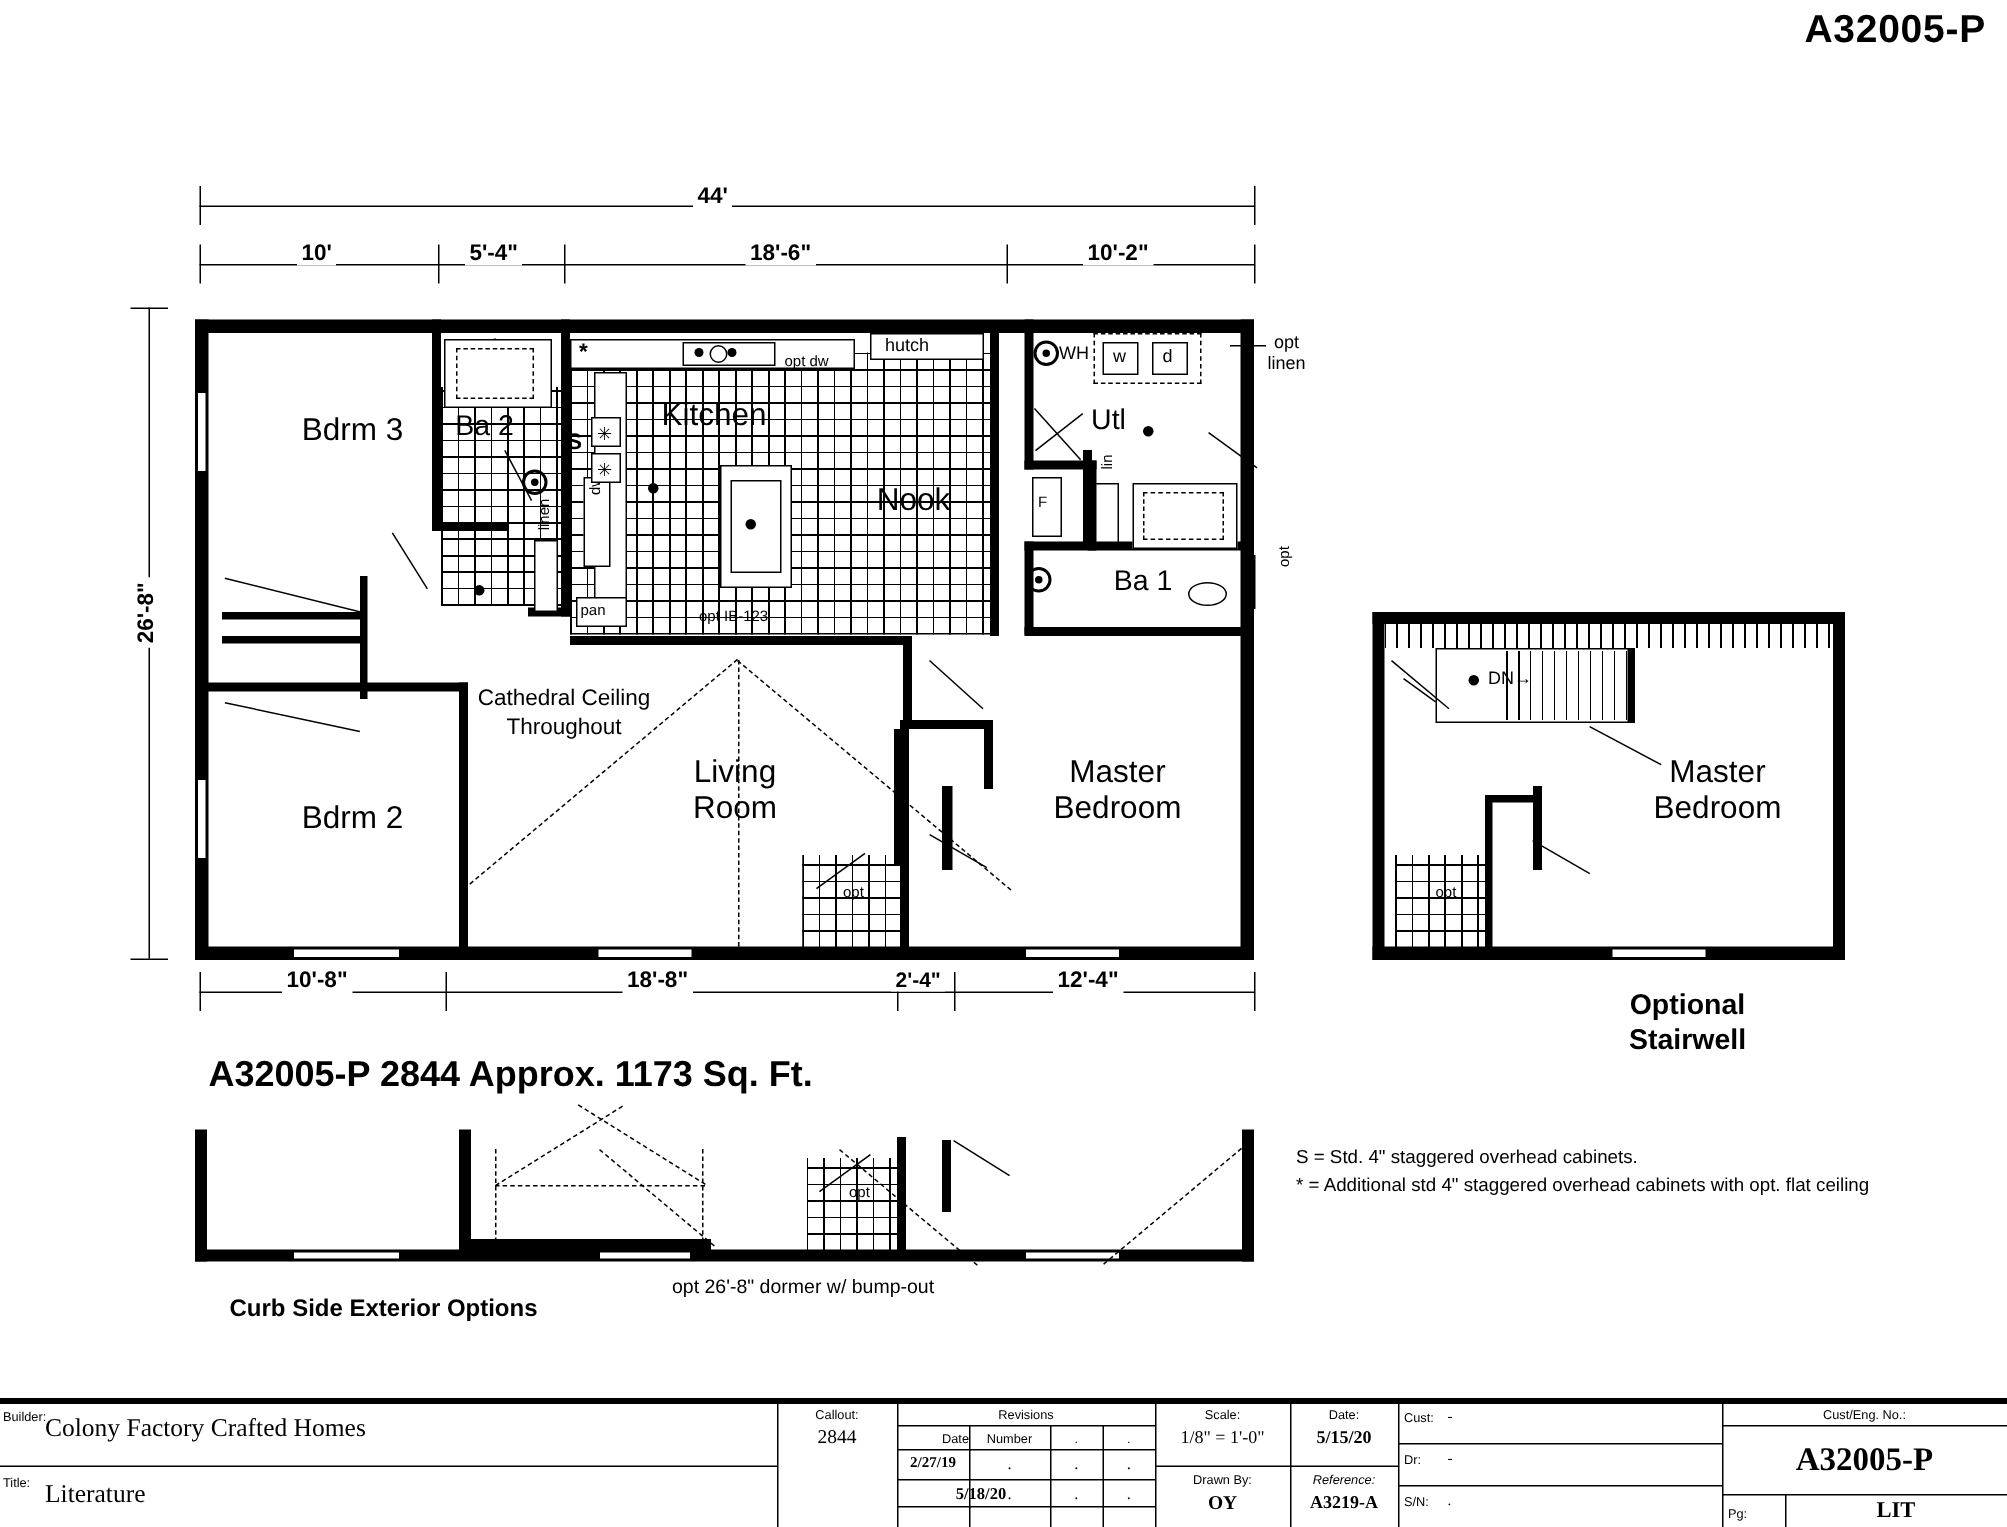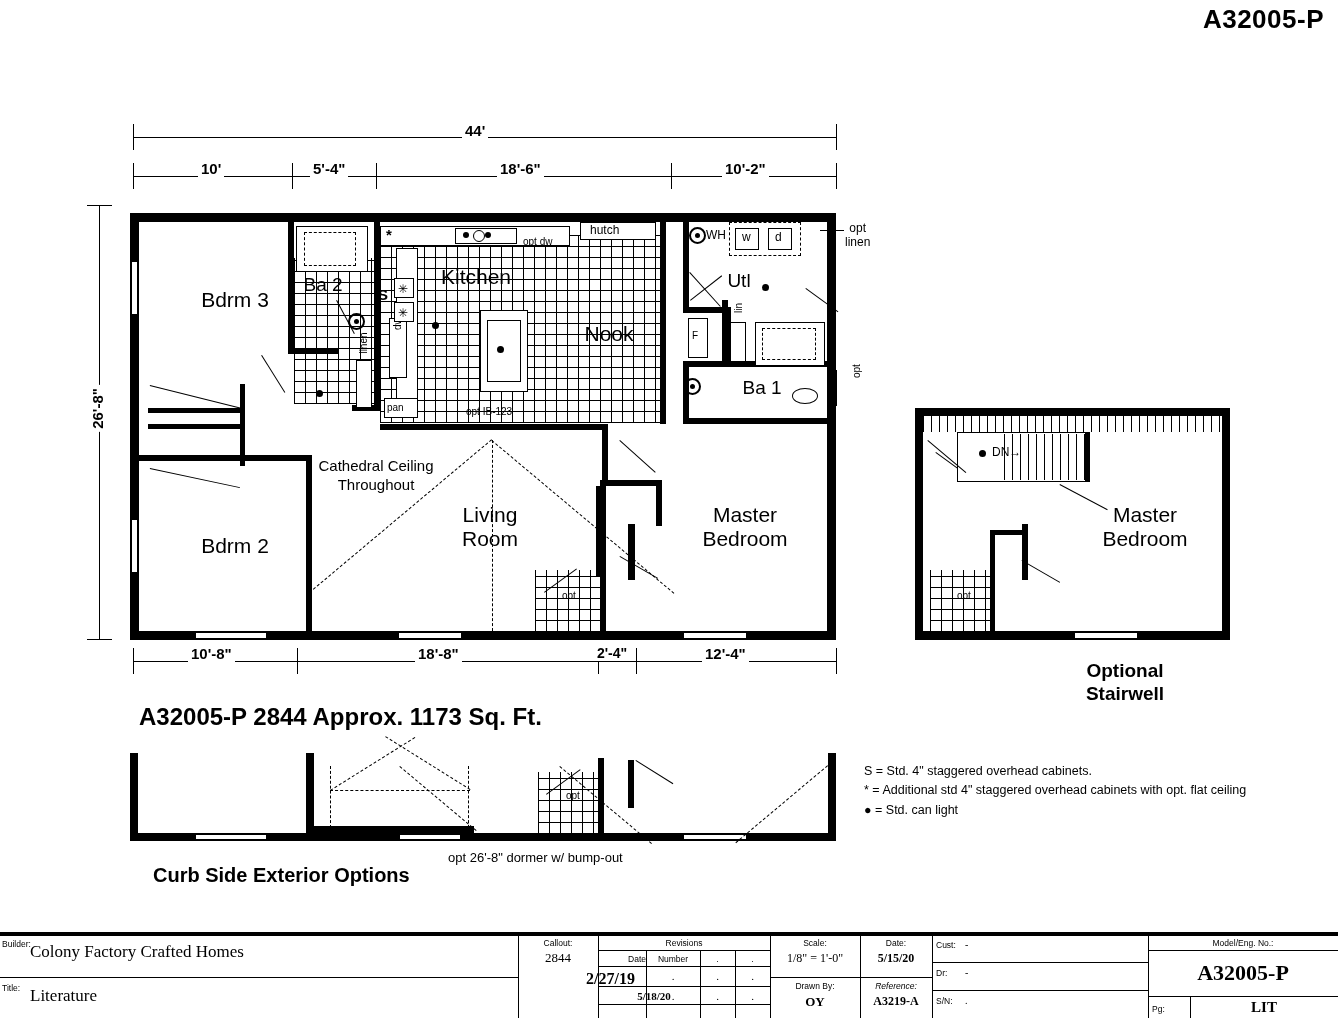--- a/index.html
+++ b/index.html
@@ -245,21 +245,21 @@
 
   <div class="wall" style="left:596px; top:486px; width:5px; height:90px;"></div>
   <div class="wall" style="left:628px; top:524px; width:7px; height:56px;"></div>
   <div class="tile" style="left:535px; top:570px; width:66px; height:62px;"></div>
   <div class="room xtiny abs" style="left:562px; top:590px;">opt</div>
 
   <div class="dash-v" style="left:492px; top:440px; height:196px;"></div>
   <div class="diagd" style="left:492px; top:440px; width:238px; transform:rotate(40deg);"></div>
   <div class="diagd" style="left:492px; top:440px; width:238px; transform:rotate(140deg);"></div>
 
-  <div class="room big abs" style="left:160px; top:288px; width:150px;">Bdrm 3</div>
+  <div class="room big abs" style="left:160px; top:275px; width:150px;">Bdrm 3</div>
   <div class="room big abs" style="left:160px; top:534px; width:150px;">Bdrm 2</div>
   <div class="room mid abs" style="left:291px; top:274px; width:64px;">Ba 2</div>
   <div class="room mid abs" style="left:728px; top:377px; width:68px;">Ba 1</div>
   <div class="room big abs" style="left:428px; top:265px; width:96px;">Kitchen</div>
   <div class="room big abs" style="left:572px; top:322px; width:74px;">Nook</div>
   <div class="room mid abs" style="left:716px; top:270px; width:46px;">Utl</div>
   <div class="room big abs" style="left:418px; top:503px; width:144px;">
     <span>Living</span><br>
     <span>Room</span>
   </div>
@@ -344,27 +344,26 @@
   <div class="diagd" style="left:560px; top:766px; width:120px; transform:rotate(40deg);"></div>
   <div class="diagd" style="left:828px; top:766px; width:120px; transform:rotate(140deg);"></div>
 
   <div class="tile" style="left:538px; top:772px; width:62px; height:62px;"></div>
   <div class="room xtiny abs" style="left:566px; top:790px;">opt</div>
   <div class="wall" style="left:598px; top:758px; width:6px; height:78px;"></div>
   <div class="wall" style="left:628px; top:760px; width:6px; height:48px;"></div>
   <div class="diag" style="left:546px; top:794px; width:42px; transform:rotate(-36deg);"></div>
   <div class="diag" style="left:636px; top:760px; width:44px; transform:rotate(32deg);"></div>
 </div>
-<div class="caption abs" style="left:153px; top:864px; font-size:20px;">Curb Side Exterior Options</div>
+<div class="caption abs" style="left:153px; top:864px; font-size:16px;">Curb Side Exterior Options</div>
 <div class="abs" style="left:448px; top:850px; font-size:13px;">opt 26'-8" dormer w/ bump-out</div>
 
 <div class="legend" style="left:864px; top:762px; width:450px;">
   <div>S = Std. 4" staggered overhead cabinets.</div>
   <div> * = Additional std 4" staggered overhead cabinets with opt. flat ceiling</div>
-  <div>● = Std. can light</div>
 </div>
 
 <div class="titleblock">
 
   <div class="tb" style="left:0; top:0; width:1338px; height:86px; border:none; border-top:2px solid #000;"></div>
 
   <div class="vline" style="left:518px; top:0; height:86px;"></div>
   <div class="hline" style="left:0; top:43px; width:518px;"></div>
   <div class="tb-lbl" style="left:2px; top:5px;">Builder:</div>
   <div class="tb-val" style="left:30px; top:8px; font-size:17px;">Colony Factory Crafted Homes</div>
@@ -381,21 +380,21 @@
   <div class="hline" style="left:598px; top:52px; width:172px;"></div>
   <div class="hline" style="left:598px; top:70px; width:172px;"></div>
   <div class="vline" style="left:646px; top:16px; height:70px;"></div>
   <div class="vline" style="left:700px; top:16px; height:70px;"></div>
   <div class="vline" style="left:735px; top:16px; height:70px;"></div>
   <div class="tb-lbl ctr" style="left:598px; top:4px; width:172px;">Revisions</div>
   <div class="tb-lbl ctr" style="left:598px; top:20px; width:48px;text-align:right;">Date</div>
   <div class="tb-lbl ctr" style="left:646px; top:20px; width:54px;">Number</div>
   <div class="tb-lbl ctr" style="left:700px; top:20px; width:35px;">.</div>
   <div class="tb-lbl ctr" style="left:735px; top:20px; width:35px;">.</div>
-  <div class="tb-val ctr" style="left:586px; top:36px; width:48px; font-size:16px; font-weight:bold;">2/27/19</div>
+  <div class="tb-val ctr" style="left:598px; top:36px; width:48px; font-size:10px; font-weight:bold;">2/27/19</div>
   <div class="tb-val ctr" style="left:646px; top:36px; width:54px;">.</div>
   <div class="tb-val ctr" style="left:700px; top:36px; width:35px;">.</div>
   <div class="tb-val ctr" style="left:735px; top:36px; width:35px;">.</div>
   <div class="tb-val ctr" style="left:598px; top:56px; width:48px; font-size:11px; font-weight:bold;margin-left:32px;">5/18/20</div>
   <div class="tb-val ctr" style="left:646px; top:56px; width:54px;">.</div>
   <div class="tb-val ctr" style="left:700px; top:56px; width:35px;">.</div>
   <div class="tb-val ctr" style="left:735px; top:56px; width:35px;">.</div>
 
   <div class="vline" style="left:860px; top:0; height:86px;"></div>
   <div class="vline" style="left:932px; top:0; height:86px;"></div>
@@ -415,17 +414,17 @@
   <div class="tb-lbl" style="left:936px; top:6px;">Cust:</div>
   <div class="tb-val" style="left:965px; top:5px; font-size:10px;">-</div>
   <div class="tb-lbl" style="left:936px; top:34px;">Dr:</div>
   <div class="tb-val" style="left:965px; top:33px; font-size:10px;">-</div>
   <div class="tb-lbl" style="left:936px; top:62px;">S/N:</div>
   <div class="tb-val" style="left:965px; top:61px; font-size:10px;">.</div>
 
   <div class="hline" style="left:1148px; top:16px; width:190px;"></div>
   <div class="hline" style="left:1148px; top:62px; width:190px;"></div>
   <div class="vline" style="left:1190px; top:62px; height:24px;"></div>
-  <div class="tb-lbl ctr" style="left:1148px; top:4px; width:190px;">Model/Eng. No.:</div>
+  <div class="tb-lbl ctr" style="left:1148px; top:4px; width:190px;">Cust/Eng. No.:</div>
   <div class="tb-val ctr" style="left:1148px; top:26px; width:190px; font-size:22px; font-weight:bold;">A32005-P</div>
   <div class="tb-lbl" style="left:1152px; top:70px;">Pg:</div>
   <div class="tb-val ctr" style="left:1190px; top:65px; width:148px; font-size:15px; font-weight:bold;">LIT</div>
 </div>
 
 </body></html>

